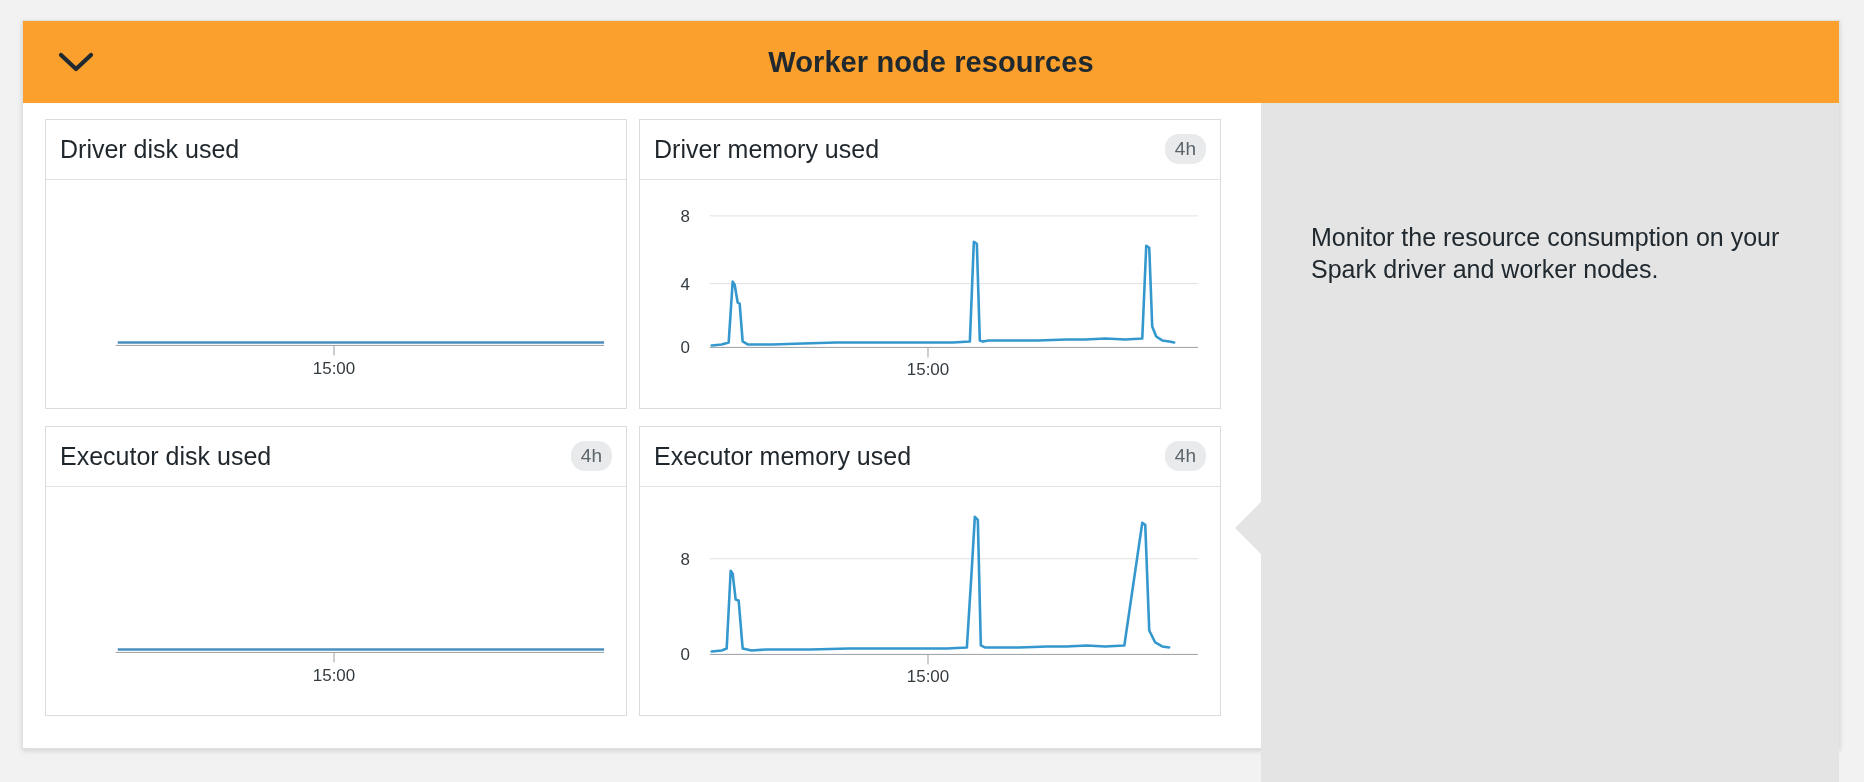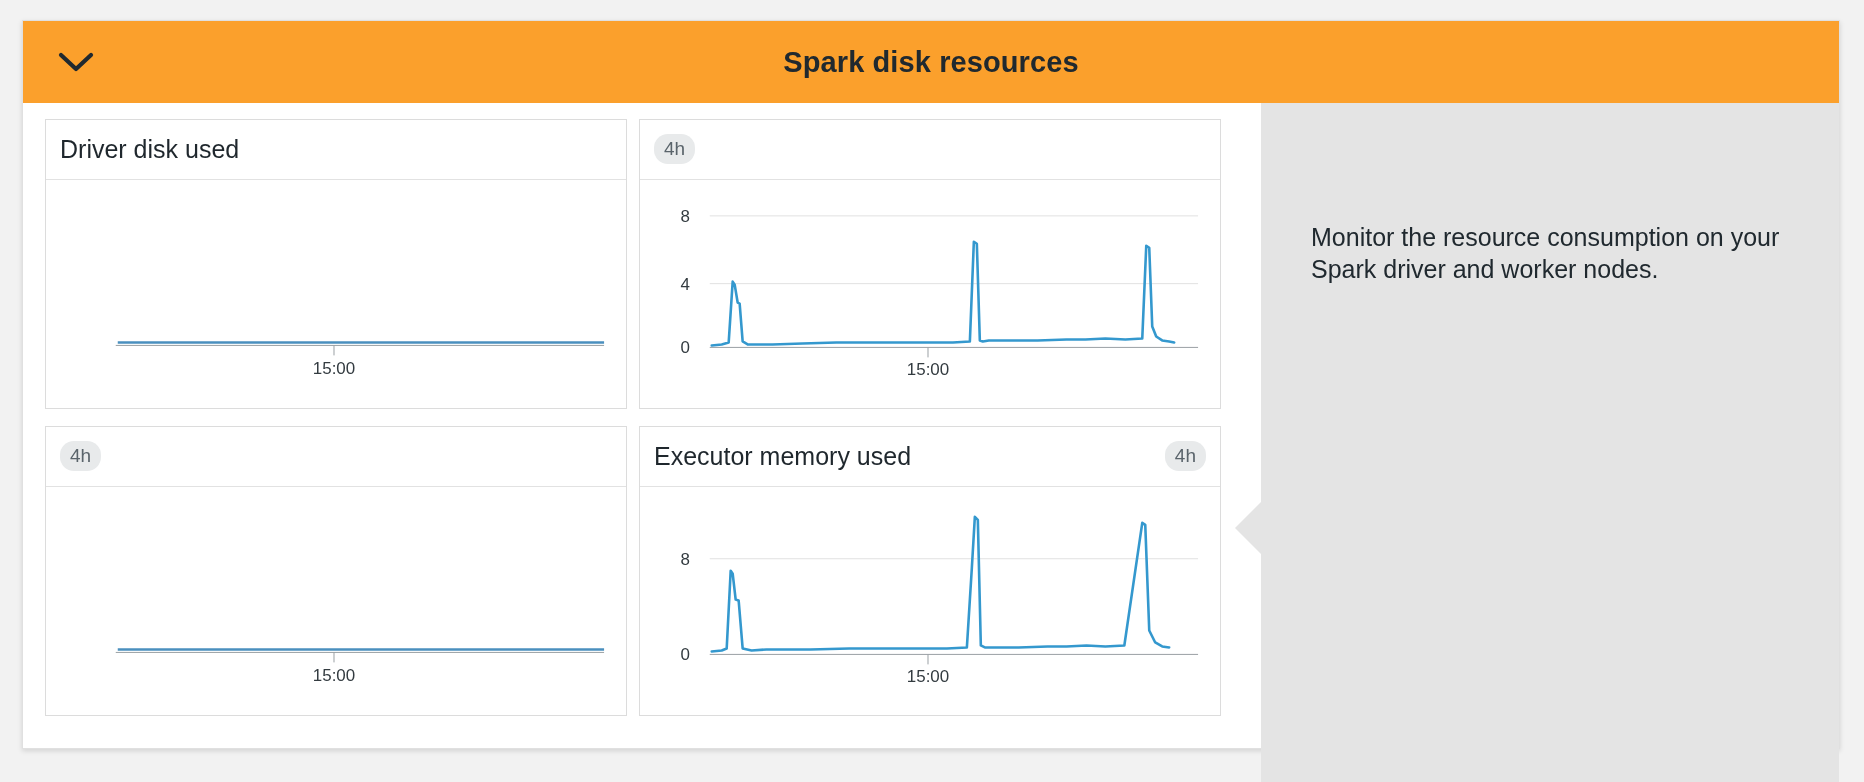--- a/index.html
+++ b/index.html
@@ -146,21 +146,21 @@
 
 <div id="root">
   <div class="outer-card">
 
     <div class="panel-header">
       <div class="chevron-btn">
         <svg width="36" height="22" viewBox="0 0 36 22" aria-hidden="true">
           <path d="M3 4 L18 18 L33 4" fill="none" stroke="#20292f" stroke-width="4.2" stroke-linecap="round" stroke-linejoin="round"></path>
         </svg>
       </div>
-      <div class="panel-title">Spark disk resources</div>
+      <div class="panel-title">Worker node resources</div>
     </div>
 
     <div class="body-area">
 
       <div class="grid">
 
         <div class="chart-row">
 
           <div class="chart-card">
             <div class="chart-head">
@@ -171,20 +171,21 @@
                 <line class="axisline" x1="70" y1="166" x2="560" y2="166"></line>
                 <line class="tickmark" x1="289" y1="166" x2="289" y2="176"></line>
                 <polyline class="series-flat" points="72,163 560,163"></polyline>
                 <text class="axis-label" x="289" y="195" text-anchor="middle">15:00</text>
               </svg>
             </div>
           </div>
 
           <div class="chart-card">
             <div class="chart-head">
+              <div class="chart-title">Driver memory used</div>
               <div class="badge">4h</div>
             </div>
             <div class="chart-body">
               <svg viewBox="0 0 582 229" preserveAspectRatio="none">
                 <line class="gridline" x1="70" y1="36" x2="560" y2="36"></line>
                 <line class="gridline" x1="70" y1="104" x2="560" y2="104"></line>
                 <line class="axisline" x1="70" y1="168" x2="560" y2="168"></line>
                 <line class="tickmark" x1="289" y1="168" x2="289" y2="178"></line>
                 <polyline class="series" points="72,166 82,165 89,163 93,102 95,105 98,123 100,124 103,162 108,165 118,165 133,165 163,164 197,163 236,163 275,163 314,163 331,162 335,62 338,64 341,161 344,162 350,161 370,161 399,161 428,160 447,160 467,159 487,160 504,159 508,66 511,68 514,147 518,157 524,161 531,162 536,163"></polyline>
                 <text class="axis-label" x="50" y="42" text-anchor="end">8</text>
@@ -194,20 +195,21 @@
               </svg>
             </div>
           </div>
 
         </div>
 
         <div class="chart-row">
 
           <div class="chart-card">
             <div class="chart-head">
+              <div class="chart-title">Executor disk used</div>
               <div class="badge">4h</div>
             </div>
             <div class="chart-body">
               <svg viewBox="0 0 582 229" preserveAspectRatio="none">
                 <line class="axisline" x1="70" y1="166" x2="560" y2="166"></line>
                 <line class="tickmark" x1="289" y1="166" x2="289" y2="176"></line>
                 <polyline class="series-flat" points="72,163 560,163"></polyline>
                 <text class="axis-label" x="289" y="195" text-anchor="middle">15:00</text>
               </svg>
             </div>

